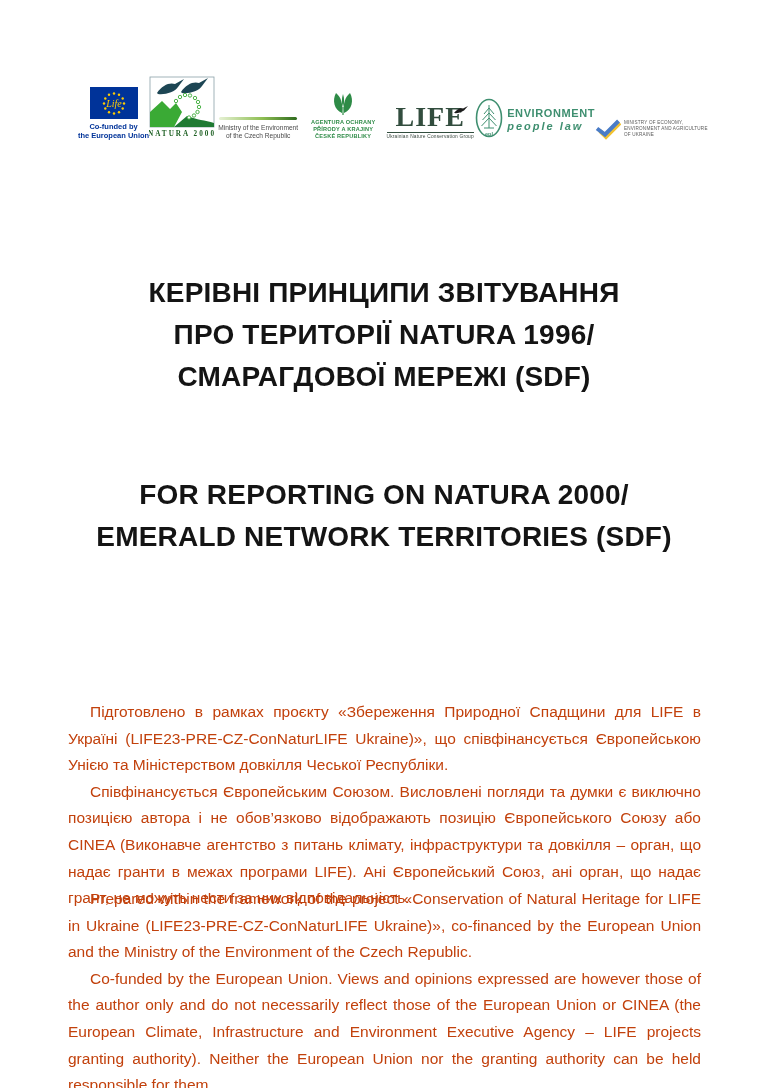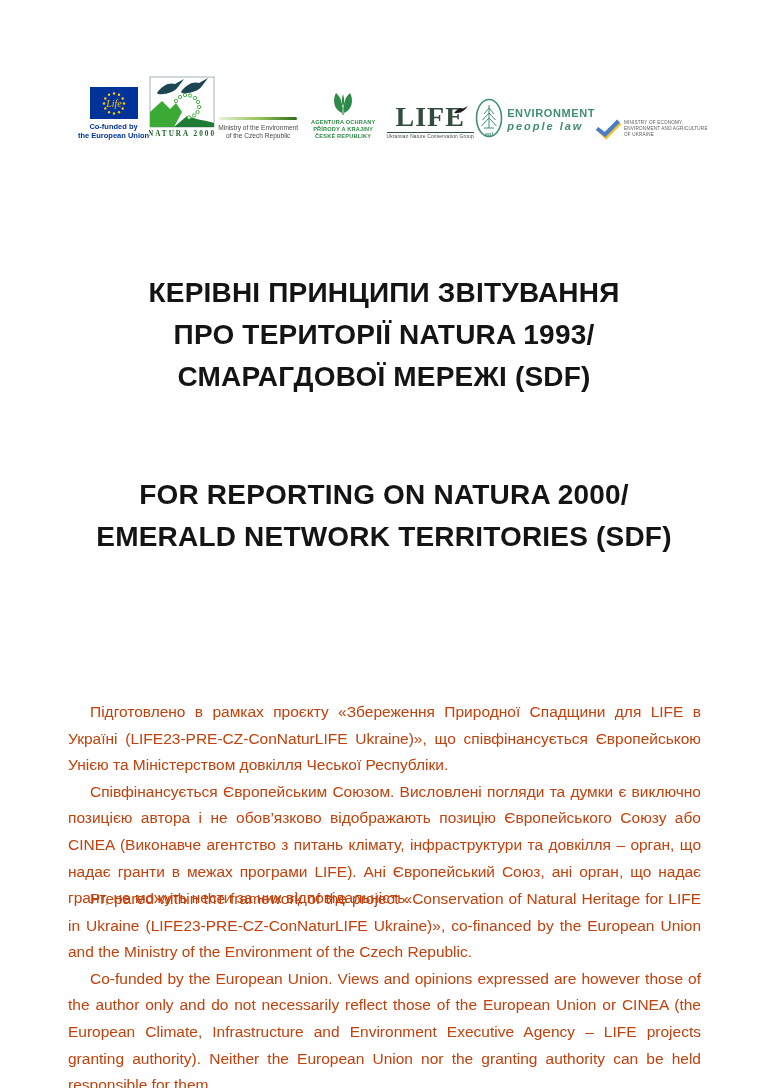--- a/index.html
+++ b/index.html
@@ -177,21 +177,21 @@
       <span class="logo-caption ua-caption">
         <span style="display:block">MINISTRY OF ECONOMY,</span>
         <span style="display:block">ENVIRONMENT AND AGRICULTURE</span>
         <span style="display:block">OF UKRAINE</span>
       </span>
     </div>
   </div>
 
   <h1 class="doc-title title-uk">
     <span>КЕРІВНІ ПРИНЦИПИ ЗВІТУВАННЯ</span>
-    <span>ПРО ТЕРИТОРІЇ NATURA 1993/</span>
+    <span>ПРО ТЕРИТОРІЇ NATURA 1996/</span>
     <span>СМАРАГДОВОЇ МЕРЕЖІ (SDF)</span>
   </h1>
 
   <h1 class="doc-title title-en">
     <span>FOR REPORTING ON NATURA 2000/</span>
     <span>EMERALD NETWORK TERRITORIES (SDF)</span>
   </h1>
 
   <div class="body-block body-uk">
     <p>Підготовлено в рамках проєкту «Збереження Природної Спадщини для LIFE в Україні (LIFE23-PRE-CZ-ConNaturLIFE Ukraine)», що співфінансується Європейською Унією та Міністерством до­вкілля Чеської Республіки.</p>

